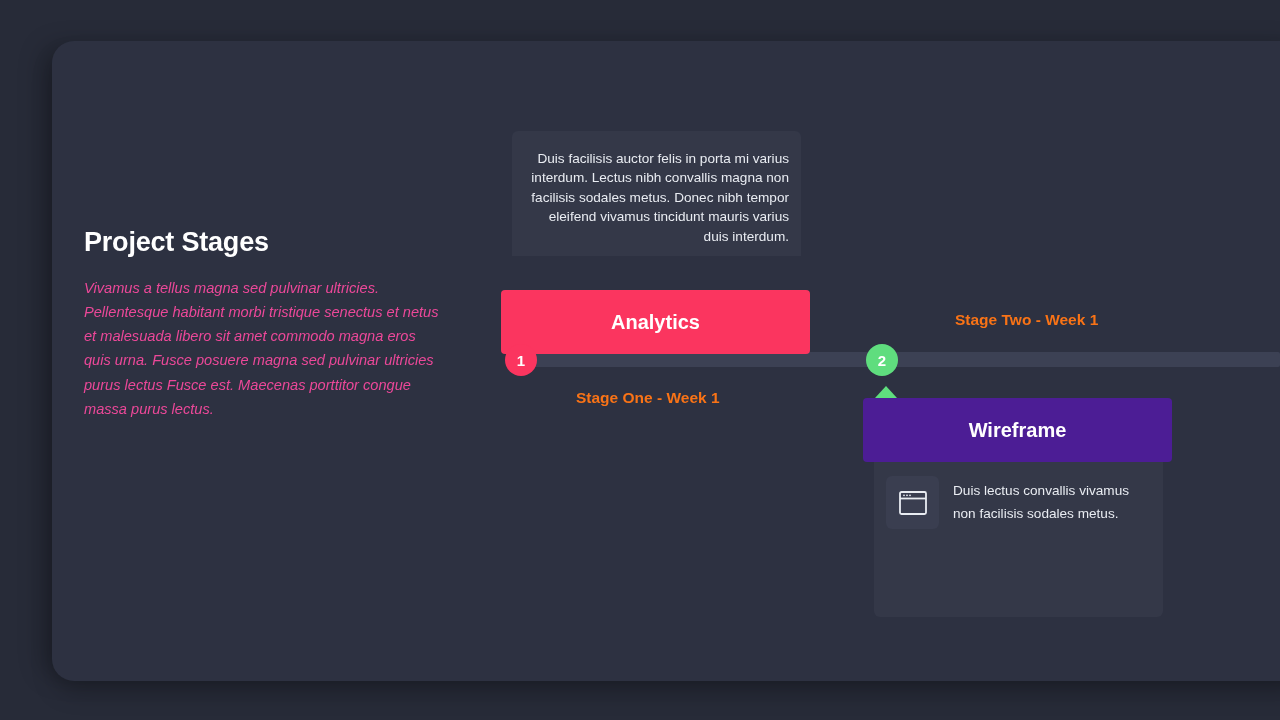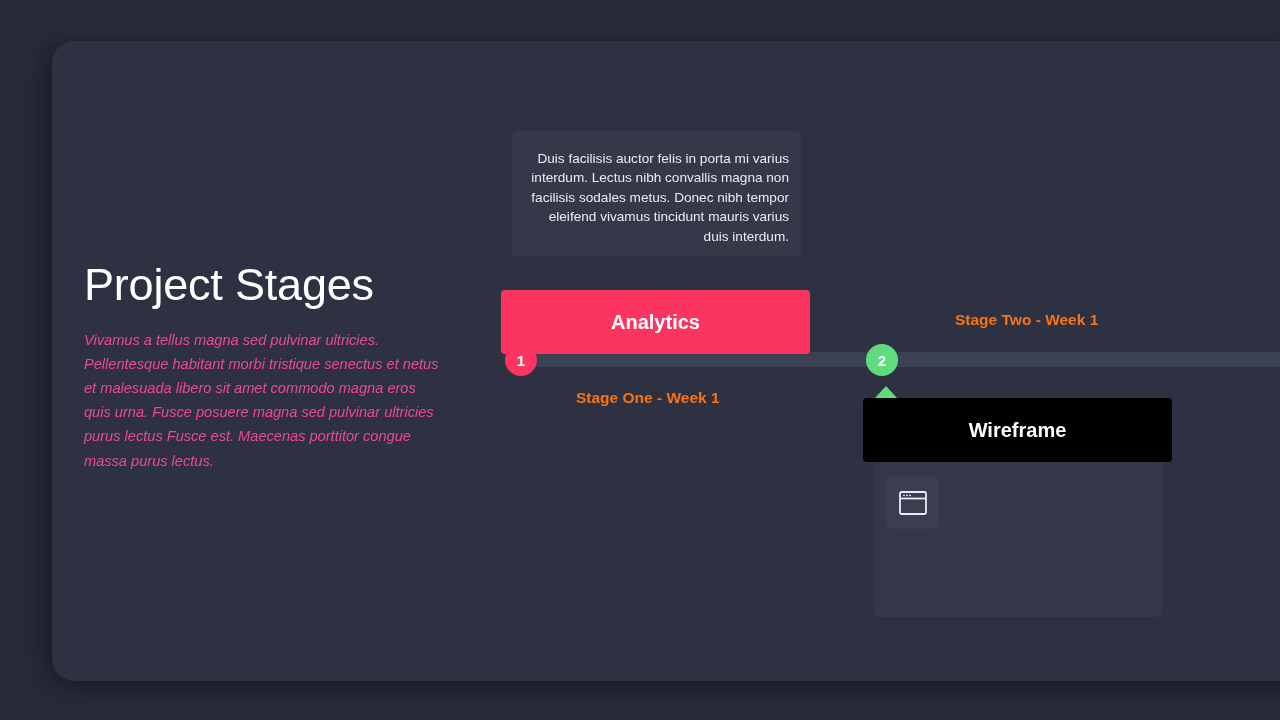--- a/index.html
+++ b/index.html
@@ -31,27 +31,26 @@
   }
 
   
   .intro {
     position: absolute;
     left: 84px;
     top: 228px;
     width: 360px;
   }
   .intro-title {
-    font-size: 45px;
-    font-weight: normal;
+    font-size: 27px;
+    font-weight: bold;
     color: #ffffff;
     letter-spacing: -0.2px;
     line-height: 1.1;
     margin-bottom: 18px;
-    margin-top: 32px;
   }
   .intro-body {
     font-size: 14.6px;
     color: #ec4899;
     line-height: 24.2px;
     font-weight: 400;
     font-style: italic;
   }
 
   
@@ -136,21 +135,21 @@
     border-right: 11px solid transparent;
     border-top: 12px solid #fb355f;
   }
 
   
   .banner-green {
     left: 863px;
     top: 398px;
     width: 309px;
     height: 64px;
-    background: #000000;
+    background: #4c1d95;
   }
   .banner-green .tail {
     position: absolute;
     top: -12px;
     left: 12px;
     width: 0; height: 0;
     border-left: 11px solid transparent;
     border-right: 11px solid transparent;
     border-bottom: 12px solid #5fdd7e;
   }
@@ -233,16 +232,17 @@
   <div class="feature">
     <div class="feature-icon">
       <svg width="30" height="28" viewBox="0 0 30 28" fill="none" stroke="#e9ecf2" stroke-width="1.8">
         <rect x="2" y="3" width="26" height="22" rx="1.5"></rect>
         <line x1="2" y1="9.5" x2="28" y2="9.5"></line>
         <circle cx="6" cy="6.3" r="0.9" fill="#e9ecf2" stroke="none"></circle>
         <circle cx="9" cy="6.3" r="0.9" fill="#e9ecf2" stroke="none"></circle>
         <circle cx="12" cy="6.3" r="0.9" fill="#e9ecf2" stroke="none"></circle>
       </svg>
     </div>
+    <div class="feature-text">Duis lectus convallis vivamus non  facilisis sodales metus.</div>
   </div>
 
 
 </div>
 
 </body></html>

